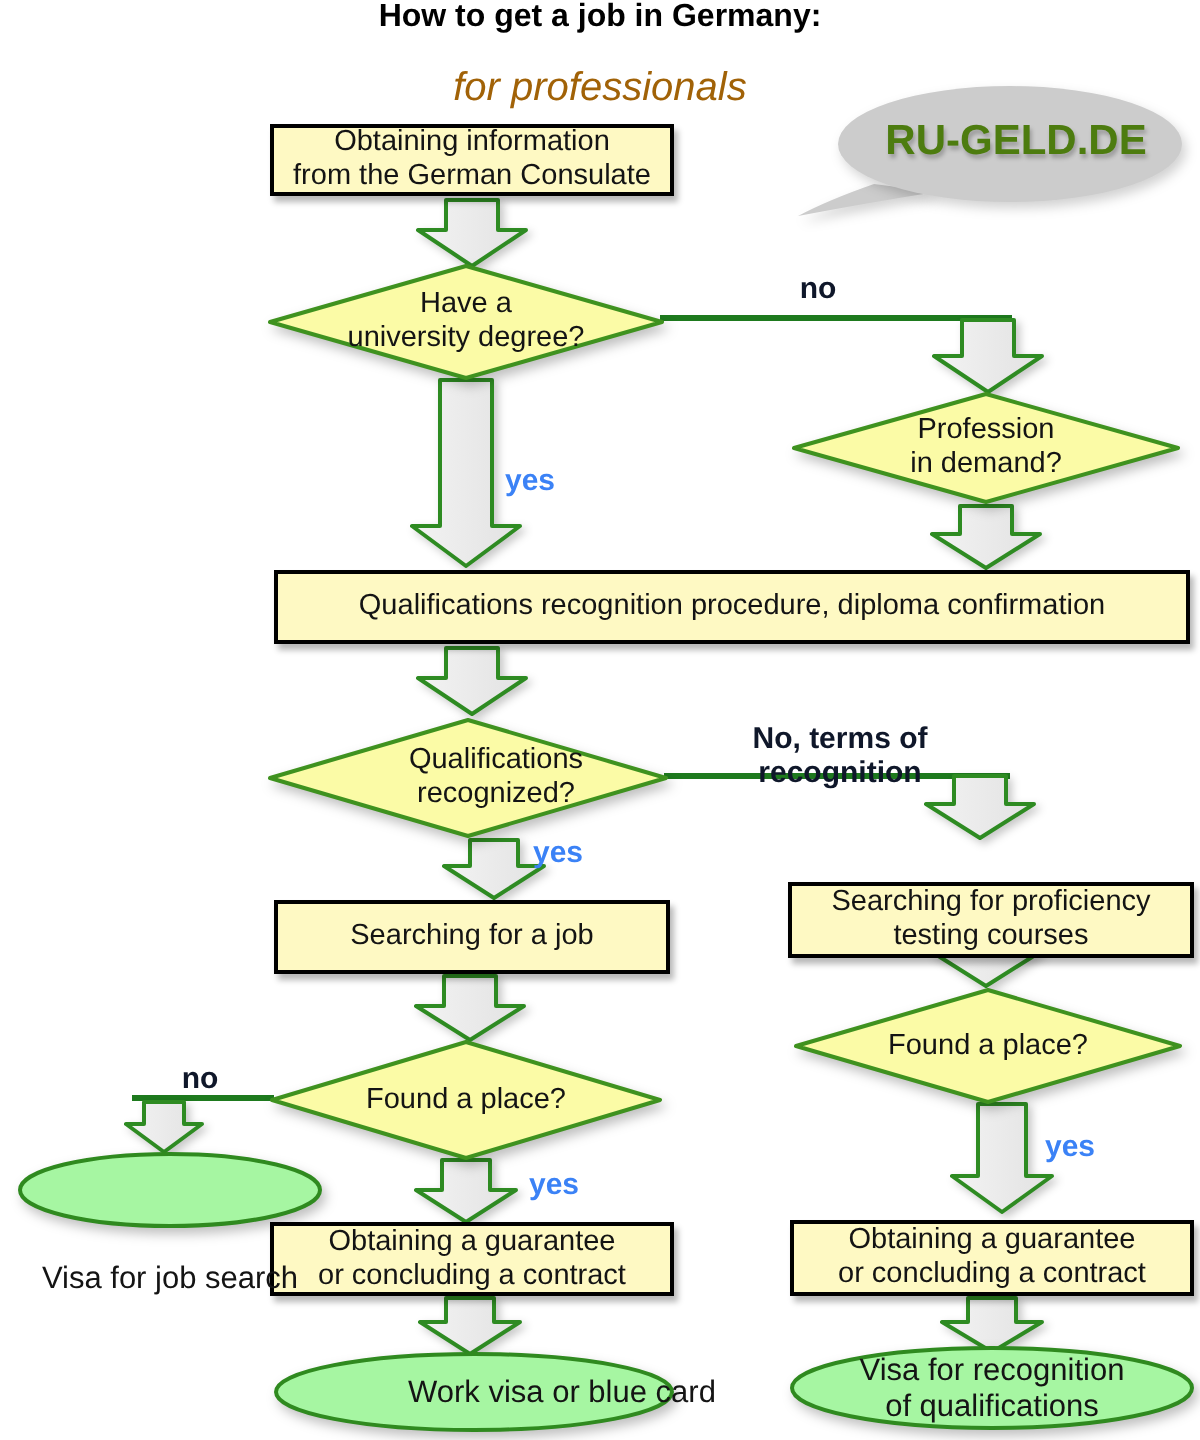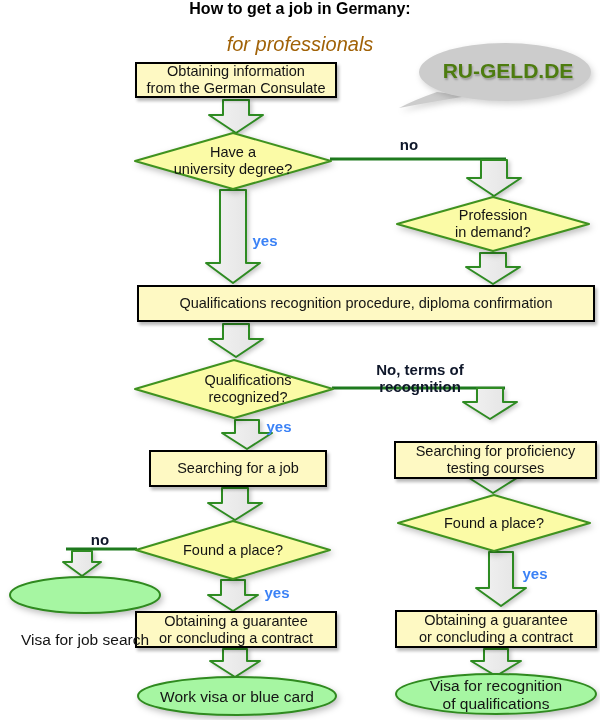--- a/index.html
+++ b/index.html
@@ -94,42 +94,42 @@
   <div class="subtitle">for professionals</div>
   <div class="bubble-text">RU-GELD.DE</div>
 
   <div class="box" style="left:135px;top:62px;width:202px;height:36px;">
       <div>Obtaining information<br>from the German Consulate</div>
     </div>
   <div class="box" style="left:137px;top:285px;width:458px;height:37px;text-align:right;">Qualifications recognition procedure, diploma confirmation</div>
   <div class="box" style="left:394px;top:421px;width:203px;height:38px;margin-top:20px;">
       <div>Searching for proficiency<br>testing courses</div>
     </div>
-  <div class="box" style="left:149px;top:450px;width:178px;height:37px;">Searching for a job</div>
+  <div class="box" style="left:137px;top:450px;width:198px;height:37px;">Searching for a job</div>
   <div class="box" style="left:135px;top:611px;width:202px;height:37px;">
       <div>Obtaining a guarantee<br>or concluding a contract</div>
     </div>
   <div class="box" style="left:395px;top:610px;width:202px;height:38px;">
       <div>Obtaining a guarantee<br>or concluding a contract</div>
     </div>
 
   <div class="node-text" style="left:413px;top:207px;width:160px;height:34px;">
       <div>Profession<br>in demand?</div>
     </div>
   <div class="node-text" style="left:153px;top:144px;width:160px;height:34px;">
       <div>Have a<br>university degree?</div>
     </div>
   <div class="node-text" style="left:168px;top:372px;width:160px;height:34px;">
       <div>Qualifications<br>recognized?</div>
     </div>
   <div class="node-text" style="left:153px;top:542px;width:160px;height:17px;">Found a place?</div>
   <div class="node-text" style="left:414px;top:515px;width:160px;height:17px;">Found a place?</div>
 
   <div class="node-text oval-text" style="left:15px;top:587px;width:140px;height:17px;margin-top:44px;">Visa for job search</div>
-  <div class="node-text oval-text" style="left:140px;top:688px;width:194px;height:17px;">Work visa or blue card</div>
+  <div class="node-text oval-text" style="left:140px;top:688px;width:194px;height:17px;padding-left:44px;">Work visa or blue card</div>
   <div class="node-text oval-text" style="left:398px;top:677px;width:196px;height:35px;">
       <div>Visa for recognition<br>of qualifications</div>
     </div>
 
   <div class="label no" style="left:394px;top:136px;width:30px;">no</div>
   <div class="label yes" style="left:247px;top:232px;width:36px;">yes</div>
   <div class="label no" style="left:337px;top:361px;width:166px;">No, terms of recognition</div>
   <div class="label yes" style="left:261px;top:418px;width:36px;">yes</div>
   <div class="label no" style="left:85px;top:531px;width:30px;">no</div>
   <div class="label yes" style="left:259px;top:584px;width:36px;">yes</div>

